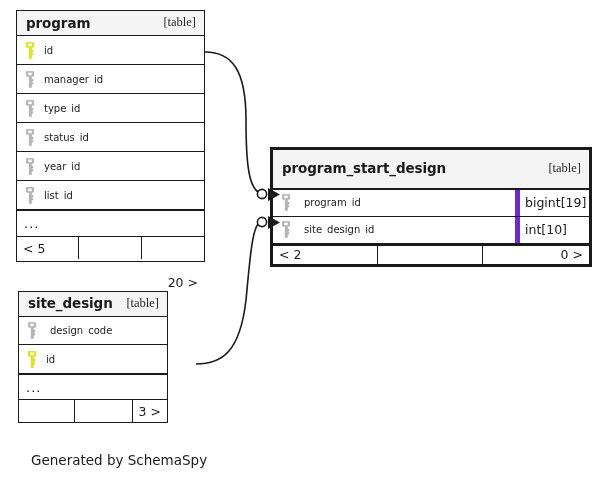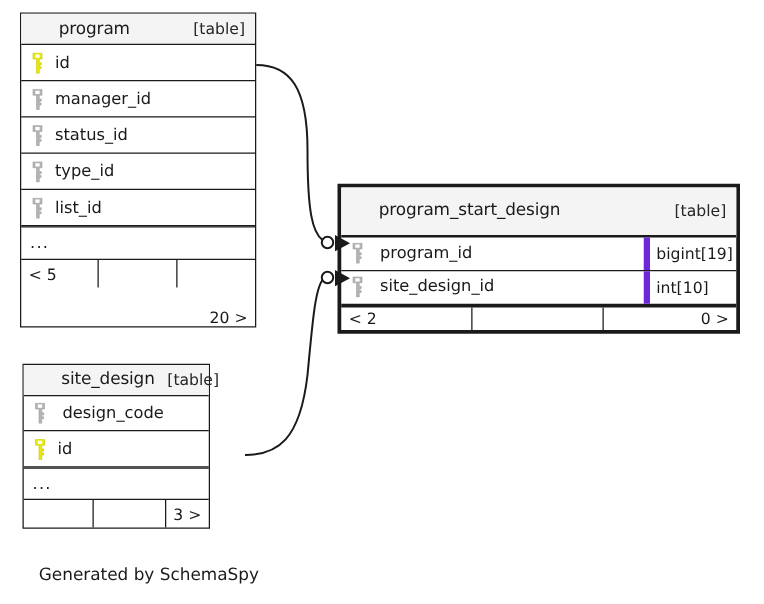--- a/index.html
+++ b/index.html
@@ -43,31 +43,31 @@
     border-bottom: 1.5px solid #1a1a1a;
     padding: 3px 8px 4px 9px;
     height: 25px;
     box-sizing: border-box;
   }
   .entity.thick .ent-header {
     border-bottom-width: 2px;
     height: 43px;
   }
   .ent-title {
-    font-weight: normal;
+    font-weight: bold;
     font-size: 13.5px;
     letter-spacing: -0.1px;
     white-space: nowrap;
-    margin-left: 21px;
   }
   .ent-tag {
     font-size: 12.5px;
     color: #262626;
     white-space: nowrap;
     padding-left: 10px;
+    font-family: Liberation Serif, serif;
   }
 
   
   .col-row {
     display: flex;
     align-items: center;
     border-bottom: 1px solid #1a1a1a;
     height: 29px;
     box-sizing: border-box;
     position: relative;
@@ -78,21 +78,21 @@
   .col-main {
     display: flex;
     align-items: center;
     flex: 1 1 auto;
     min-width: 0;
     padding-left: 8px;
     height: 100%;
     box-sizing: border-box;
   }
   .col-name {
-    font-size: 13px;
+    font-size: 10px;
     white-space: nowrap;
     overflow: hidden;
   }
   .col-name.indent { padding-left: 4px; }
 
   .col-type {
     flex: 0 0 auto;
     border-left: 5px solid #6d28d9;
     height: 100%;
     display: flex;
@@ -195,34 +195,43 @@
         <span class="col-name">manager_id</span>
       </div>
     </div>
 
     <div class="col-row">
       <div class="col-main">
         <svg class="keyicon" viewBox="0 0 10 17">
           <path d="M1.4 0.5 H8.6 V5.2 H6.4 V8.2 H8.0 V9.9 H6.4 V11.4 H7.9 V13.0 H6.4 V16.6 H4.2 V5.2 H1.4 Z" fill="#b4b4b4" stroke="#a0a0a0" stroke-width="0.5"></path>
           <rect x="3.3" y="1.6" width="3.4" height="2.6" fill="#ffffff"></rect>
         </svg>
+        <span class="col-name">type_id</span>
+      </div>
+    </div>
+
+    <div class="col-row">
+      <div class="col-main">
+        <svg class="keyicon" viewBox="0 0 10 17">
+          <path d="M1.4 0.5 H8.6 V5.2 H6.4 V8.2 H8.0 V9.9 H6.4 V11.4 H7.9 V13.0 H6.4 V16.6 H4.2 V5.2 H1.4 Z" fill="#b4b4b4" stroke="#a0a0a0" stroke-width="0.5"></path>
+          <rect x="3.3" y="1.6" width="3.4" height="2.6" fill="#ffffff"></rect>
+        </svg>
         <span class="col-name">status_id</span>
       </div>
     </div>
 
     <div class="col-row">
       <div class="col-main">
         <svg class="keyicon" viewBox="0 0 10 17">
           <path d="M1.4 0.5 H8.6 V5.2 H6.4 V8.2 H8.0 V9.9 H6.4 V11.4 H7.9 V13.0 H6.4 V16.6 H4.2 V5.2 H1.4 Z" fill="#b4b4b4" stroke="#a0a0a0" stroke-width="0.5"></path>
           <rect x="3.3" y="1.6" width="3.4" height="2.6" fill="#ffffff"></rect>
         </svg>
-        <span class="col-name">type_id</span>
-      </div>
-    </div>
-
+        <span class="col-name">year_id</span>
+      </div>
+    </div>
 
     <div class="col-row">
       <div class="col-main">
         <svg class="keyicon" viewBox="0 0 10 17">
           <path d="M1.4 0.5 H8.6 V5.2 H6.4 V8.2 H8.0 V9.9 H6.4 V11.4 H7.9 V13.0 H6.4 V16.6 H4.2 V5.2 H1.4 Z" fill="#b4b4b4" stroke="#a0a0a0" stroke-width="0.5"></path>
           <rect x="3.3" y="1.6" width="3.4" height="2.6" fill="#ffffff"></rect>
         </svg>
         <span class="col-name">list_id</span>
       </div>
     </div>

